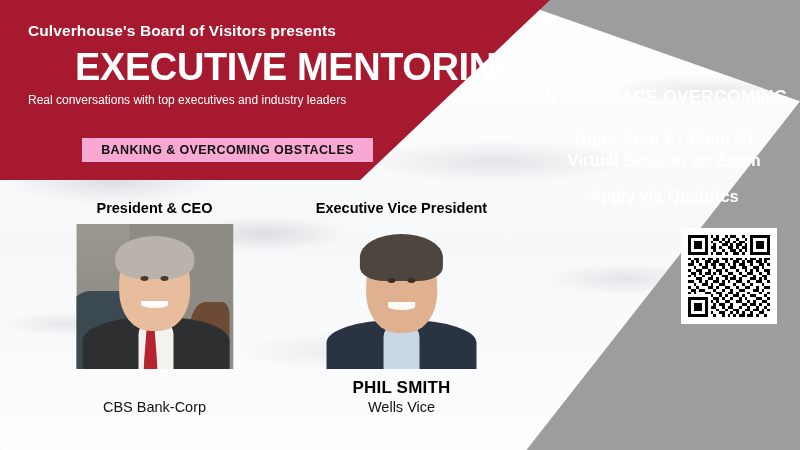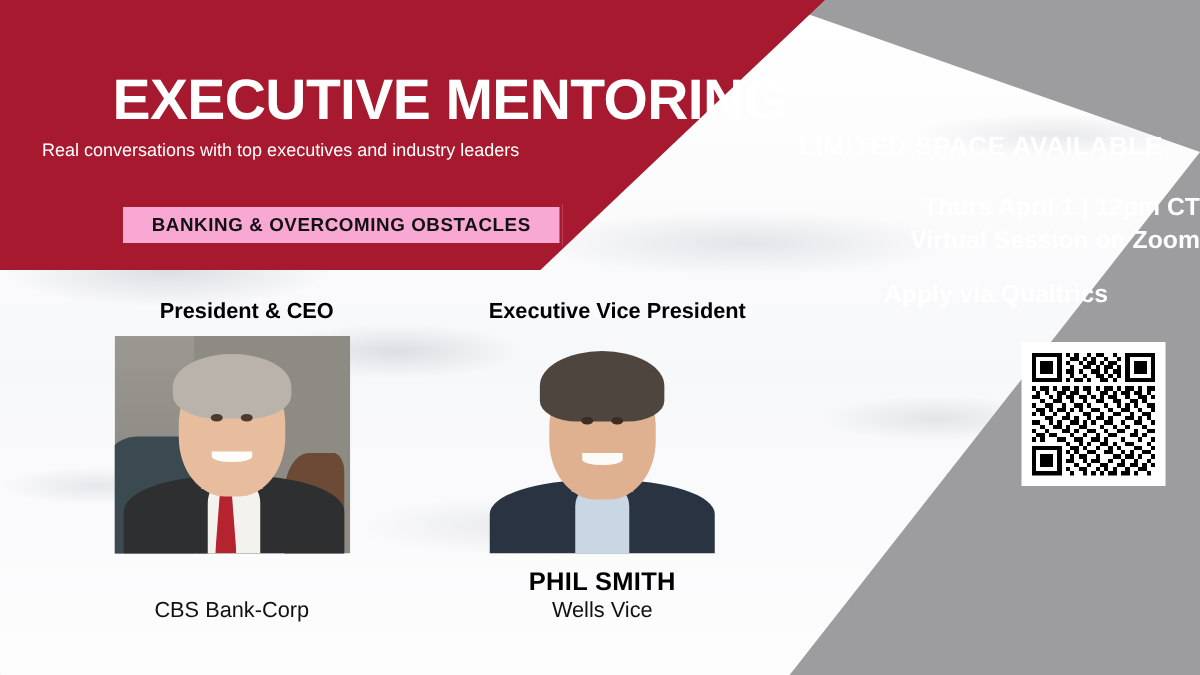--- a/index.html
+++ b/index.html
@@ -125,21 +125,21 @@
     font-weight: bold;
     color: #ffffff;
     letter-spacing: 0.3px;
     white-space: nowrap;
   }
   .datetime {
     position: absolute;
     left: 528px;
     top: 128px;
     width: 272px;
-    text-align: right;
+    text-align: center;
     font-size: 16.5px;
     font-weight: bold;
     color: #ffffff;
     line-height: 1.32;
   }
   .apply {
     position: absolute;
     left: 528px;
     top: 187px;
     width: 272px;
@@ -167,21 +167,20 @@
   .speaker { position: absolute; }
   .speaker .role {
     position: absolute;
     left: 50%;
     transform: translateX(-50%);
     top: 0;
     font-size: 14.5px;
     font-weight: bold;
     color: #000000;
     white-space: nowrap;
-    margin-left: 10px;
   }
   .speaker .photo {
     position: absolute;
     top: 24px;
     left: 50%;
     transform: translateX(-50%);
     width: 157px;
     height: 145px;
     overflow: hidden;
   }
@@ -257,28 +256,29 @@
 <body>
 
 <div class="stage">
 
   <div class="marble"></div>
 
   <div class="gray-panel"></div>
 
   <div class="crimson-block"></div>
 
+  <div class="kicker">Culverhouse's Board of Visitors presents</div>
   <div class="headline">EXECUTIVE MENTORING</div>
   <div class="subhead">Real conversations with top executives and industry leaders</div>
 
   <div class="topic-tag">
     <span>BANKING &amp; OVERCOMING OBSTACLES</span>
   </div>
 
-  <div class="limited">LIMITED SPACE AVAILABLE</div>
+  <div class="limited">LIMITED SPACE OVERCOMING</div>
 
   <div class="datetime">
     <div>Thurs April 1 | 12pm CT</div>
     <div>Virtual Session on Zoom</div>
   </div>
 
   <div class="apply">Apply via Qualtrics</div>
 
   <div class="qr-wrap">
     <svg viewBox="0 0 29 29" shape-rendering="crispEdges">

